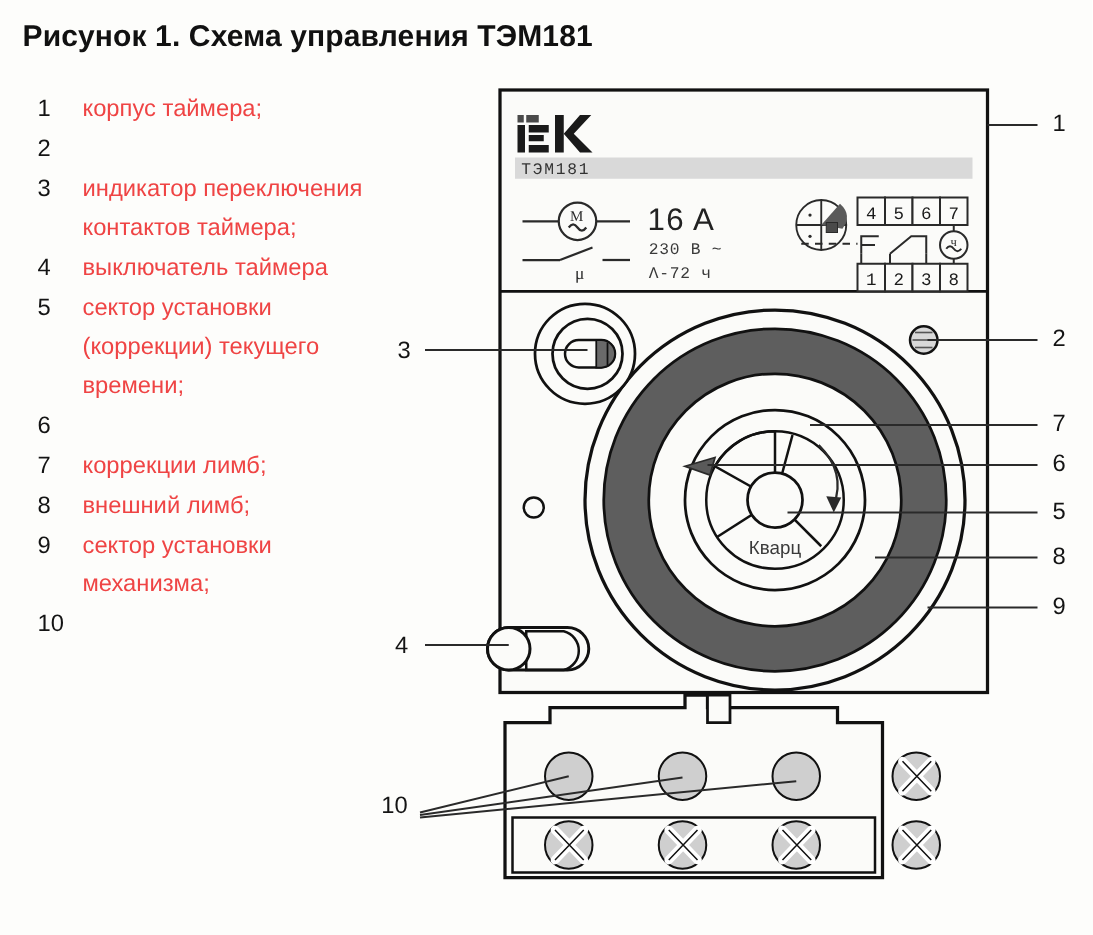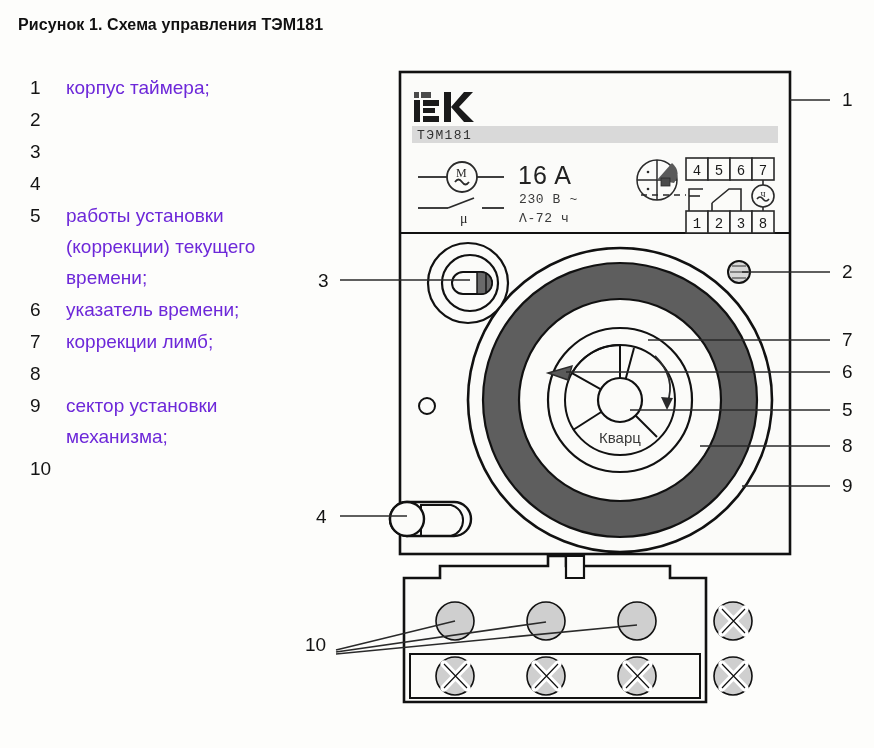--- a/index.html
+++ b/index.html
@@ -18,21 +18,21 @@
     height: 748px;
     background: #fdfdfb;
     overflow: hidden;
   }
 
   
   #title {
     position: absolute;
     left: 18px;
     top: 16px;
-    font-size: 16px;
+    font-size: 24px;
     font-weight: bold;
     letter-spacing: 0.1px;
     color: #111111;
     white-space: nowrap;
   }
 
   
   #legend {
     position: absolute;
     left: 18px;
@@ -50,21 +50,21 @@
     font-size: 19px;
     line-height: 31px;
     color: #141414;
     text-align: left;
     padding-left: 12px;
     box-sizing: border-box;
   }
   .legend-text {
     font-size: 19px;
     line-height: 31px;
-    color: #6d28d9;
+    color: #ef4444;
     max-width: 250px;
   }
 
   
   #drawing {
     position: absolute;
     left: 0;
     top: 0;
     width: 874px;
     height: 748px;
@@ -90,38 +90,40 @@
   <div id="legend">
     <div class="legend-row">
       <span class="legend-num">1</span>
       <span class="legend-text">корпус таймера;</span>
     </div>
     <div class="legend-row">
       <span class="legend-num">2</span>
     </div>
     <div class="legend-row">
       <span class="legend-num">3</span>
+      <span class="legend-text">индикатор переключения контактов таймера;</span>
     </div>
     <div class="legend-row">
       <span class="legend-num">4</span>
+      <span class="legend-text">выключатель таймера</span>
     </div>
     <div class="legend-row">
       <span class="legend-num">5</span>
-      <span class="legend-text">работы установки (коррекции) текущего времени;</span>
+      <span class="legend-text">сектор установки (коррекции) текущего времени;</span>
     </div>
     <div class="legend-row">
       <span class="legend-num">6</span>
-      <span class="legend-text">указатель времени;</span>
     </div>
     <div class="legend-row">
       <span class="legend-num">7</span>
       <span class="legend-text">коррекции лимб;</span>
     </div>
     <div class="legend-row">
       <span class="legend-num">8</span>
+      <span class="legend-text">внешний лимб;</span>
     </div>
     <div class="legend-row">
       <span class="legend-num">9</span>
       <span class="legend-text">сектор установки механизма;</span>
     </div>
     <div class="legend-row">
       <span class="legend-num">10</span>
     </div>
   </div>
 

